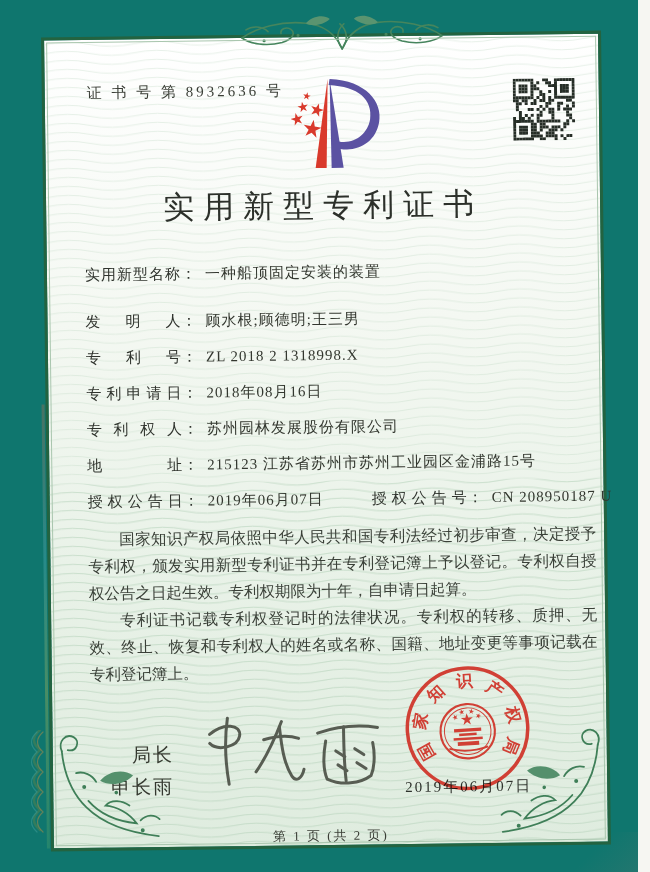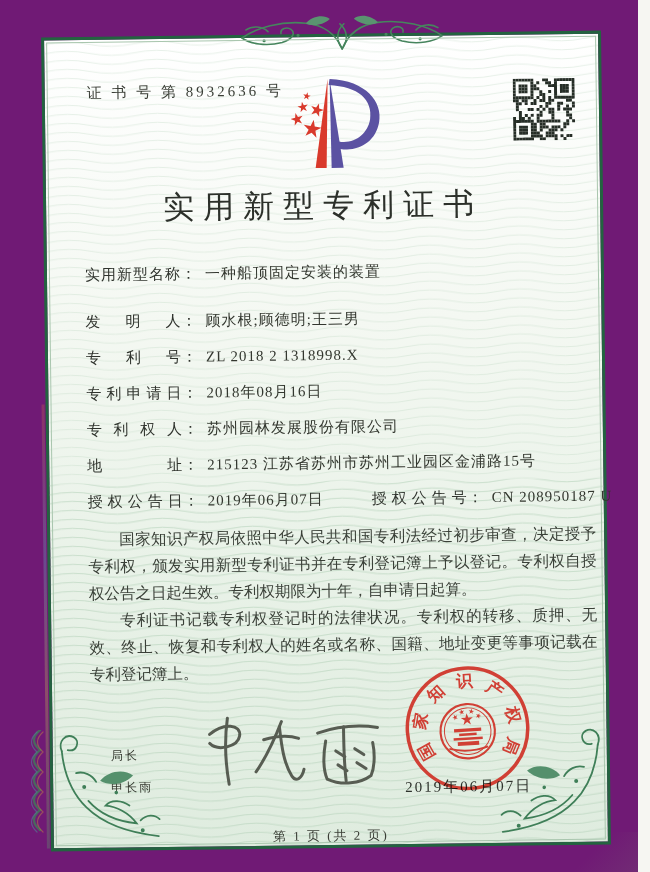--- a/index.html
+++ b/index.html
@@ -1,17 +1,17 @@
 <!DOCTYPE html>
 <html><head>
 <meta charset="utf-8">
 <style>
   html,body{margin:0;padding:0;}
   body{width:650px;height:872px;background:#f6f6f2;font-family:"Liberation Serif","DejaVu Serif",serif;}
-  .stage{position:relative;width:638px;height:872px;background:#701a75;overflow:hidden;}
+  .stage{position:relative;width:638px;height:872px;background:#0f766e;overflow:hidden;}
   .stage::after{content:"";position:absolute;right:0;bottom:0;width:70px;height:40px;
     background:linear-gradient(315deg,rgba(120,120,115,0.18),rgba(120,120,115,0) 60%);}
   
   .cert{position:absolute;left:46px;top:34px;width:554px;height:808px;
     border:3px solid #236340;background:linear-gradient(180deg,#ffffff 0%,#f4f8f2 35%,#e9f2e8 65%,#dfecdf 100%);
     transform:rotate(-0.7deg);transform-origin:50% 50%;}
   .cert::before{content:"";position:absolute;inset:2px;border:1px solid #a9c6ae;pointer-events:none;z-index:5;}
   .cert::after{content:"";position:absolute;left:-7px;top:45%;width:3px;height:55%;opacity:.3;
     background:linear-gradient(180deg,#d06a4a,#5fb9c9 35%,#cfc24f 65%,#57a86a);}
   .guilloche{position:absolute;inset:0;width:100%;height:100%;z-index:0;}
@@ -24,22 +24,22 @@
   .fields{position:absolute;left:38px;top:224px;right:20px;font-size:15px;}
   .frow{display:flex;line-height:22px;margin-bottom:14px;white-space:nowrap;}
   .frow.gap-lg{margin-bottom:25px;}
   .flabel{width:96px;text-align:justify;text-align-last:justify;display:inline-block;flex:0 0 96px;letter-spacing:1px;}
   .colon{margin-right:9px;}
   .fvalue{letter-spacing:1px;color:#33372f;}
   .fpair2{margin-left:48px;display:flex;}
   .paras{position:absolute;left:38px;top:486px;width:508px;font-size:15.5px;line-height:27px;
     color:#3a4038;text-align:justify;}
   .paras p{margin:0;text-indent:2em;}
-  .director{position:absolute;left:58px;top:700px;font-size:12px;line-height:32px;letter-spacing:2px;
-    font-family:Liberation Serif, serif;color:#34382f;}
+  .director{position:absolute;left:58px;top:700px;font-size:19px;line-height:32px;letter-spacing:2px;
+    font-family:Liberation Serif, serif;color:#34382f;text-align:right;}
   .signature{position:absolute;left:139px;top:668px;width:210px;height:92px;}
   .seal{position:absolute;left:348px;top:626px;width:134px;height:134px;mix-blend-mode:multiply;opacity:.92;z-index:3;}
   .seal text{font-size:17px;font-weight:bold;fill:#cf3126;text-anchor:middle;dominant-baseline:middle;
     font-family:"Liberation Serif","DejaVu Serif",serif;}
   .seal-date{position:absolute;left:352px;top:742px;font-size:15px;letter-spacing:2px;color:#2e322c;z-index:2;}
   .page-info{position:absolute;left:0;right:0;top:790px;text-align:center;font-size:13px;letter-spacing:2px;color:#3a3e36;}
   .flourish-top{position:absolute;left:188px;top:-26px;width:220px;height:46px;z-index:4;}
   .corner{position:absolute;bottom:3px;width:106px;height:118px;z-index:4;}
   .corner.bl{left:3px;}
   .corner.br{right:3px;transform:scaleX(-1);}

